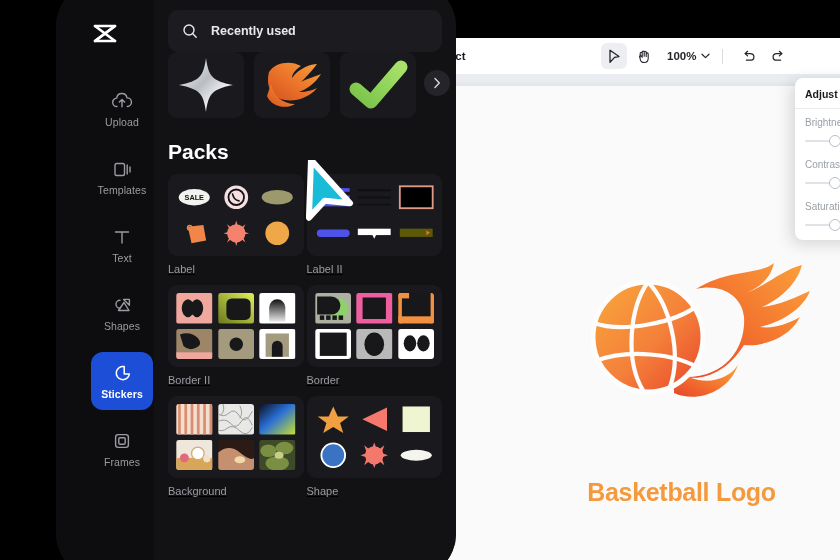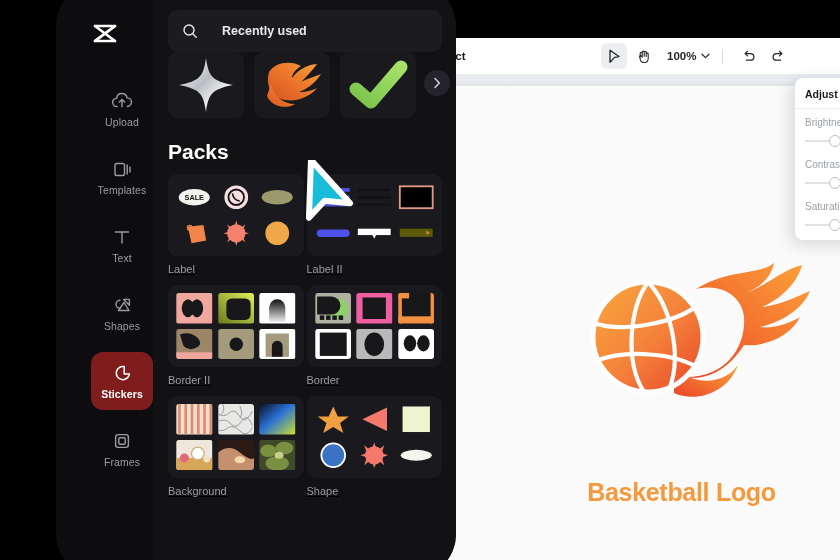--- a/index.html
+++ b/index.html
@@ -86,31 +86,31 @@
     background:#0d0d0f; display:flex; flex-direction:column; align-items:center;
     padding-top:36px;
   }
   #brand { width:34px; height:34px; display:flex; align-items:center; justify-content:center; color:#fff; margin-bottom:28px; }
   .rail-item {
     width:62px; height:58px; border-radius:12px;
     display:flex; flex-direction:column; align-items:center; justify-content:center;
     gap:5px; margin-bottom:10px; color:#9b9ca1;margin-left:34px;
   }
   .rail-item .ri-label { font-size:10.5px; letter-spacing:.1px; }
-  .rail-item.active { background:#7f1d1d; color:#fff; }
+  .rail-item.active { background:#1d4ed8; color:#fff; }
   .rail-item.active .ri-label { color:#fff; font-weight:700; }
 
   
   #panel {
     position:absolute; left:98px; top:0; right:0; height:100%;
     background:#121215; padding:28px 14px 0 14px; overflow:hidden;
   }
   #search {
     height:42px; background:#1c1c20; border-radius:10px;
-    display:flex; align-items:center; padding:0 14px; gap:24px;
+    display:flex; align-items:center; padding:0 14px; gap:13px;
   }
   #search-text { font-size:12.5px; font-weight:700; color:#e9e9ec; }
 
   .sec-head { display:flex; align-items:baseline; justify-content:space-between; margin:24px 0 10px; }
   .sec-title { font-size:15px; font-weight:700; color:#fff; }
   .sec-link { font-size:12px; color:#8e8f95; }
 
   #single-row { position:relative; display:flex; gap:10px; }
   .single-tile {
     width:76px; height:66px; background:#1a1a1e; border-radius:9px;

